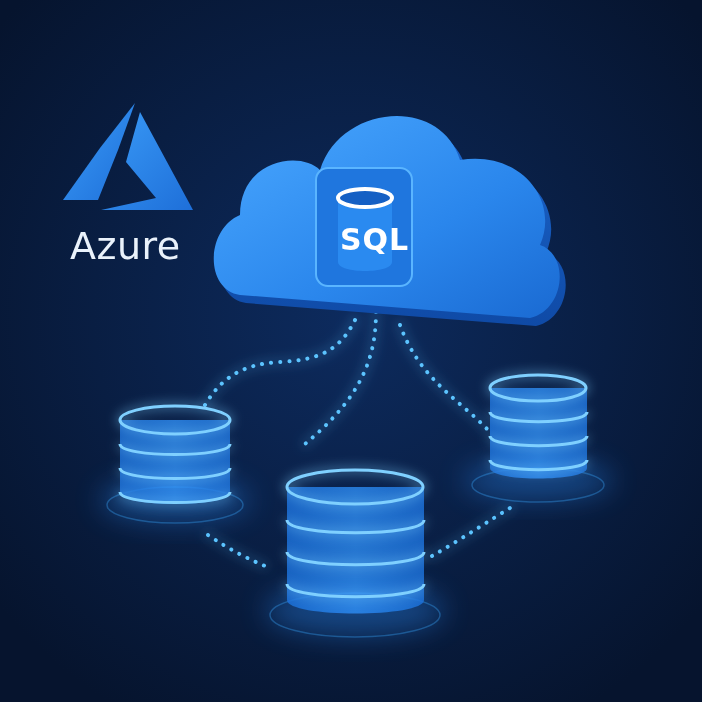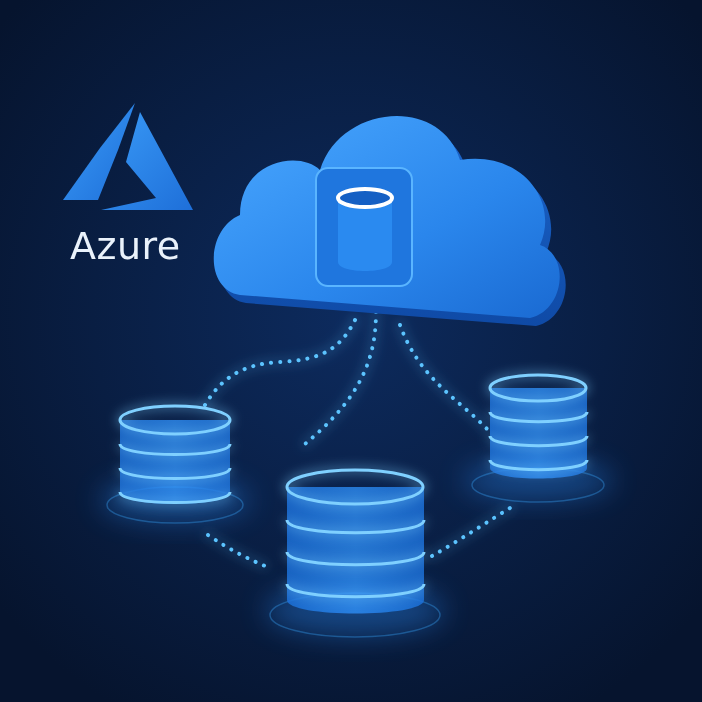--- a/index.html
+++ b/index.html
@@ -118,13 +118,14 @@
       <g fill="none" stroke="#7fd0ff" stroke-width="3" filter="url(#glow)">
         <ellipse cx="538" cy="388" rx="48" ry="13"></ellipse>
         <path d="M490,412 C490,425 587,425 587,412"></path>
         <path d="M490,436 C490,449 587,449 587,436"></path>
         <path d="M490,460 C490,473 587,473 587,460"></path>
       </g>
     </g>
   </svg>
 
   <div class="brand-label">Azure</div>
+  <div class="sql-label">SQL</div>
 </div>
 
 </body></html>

